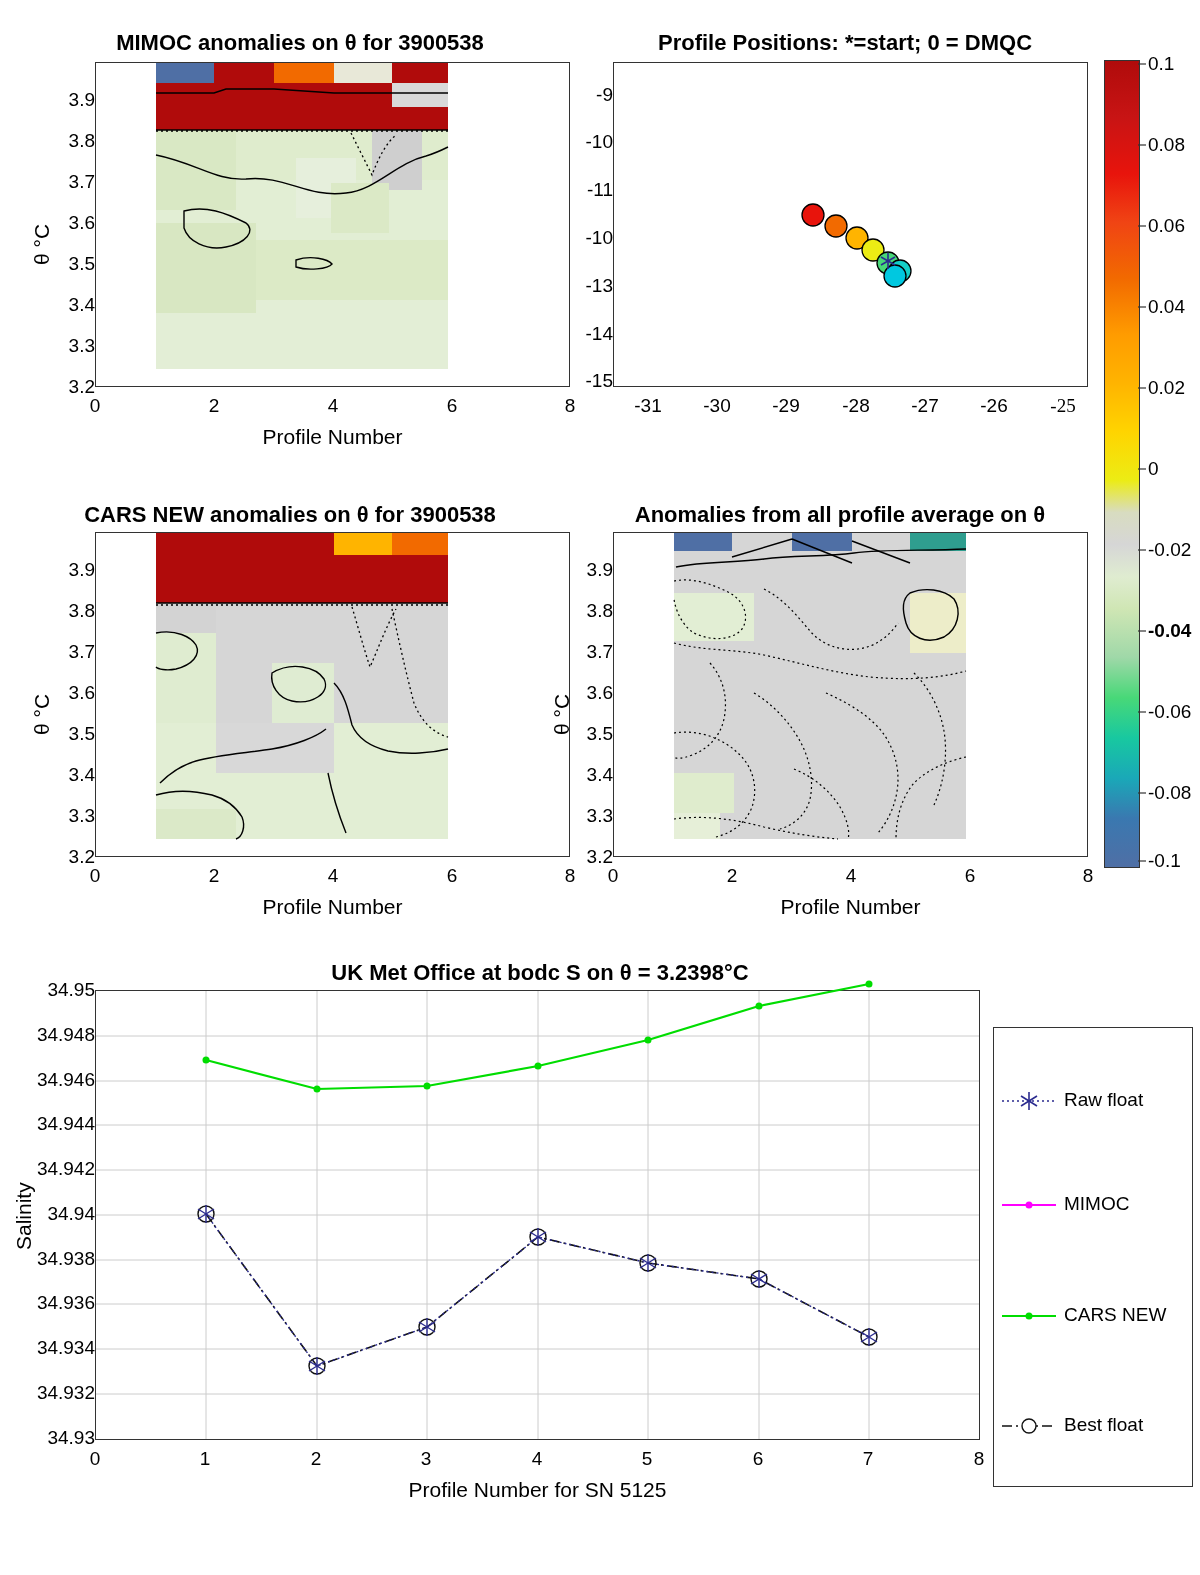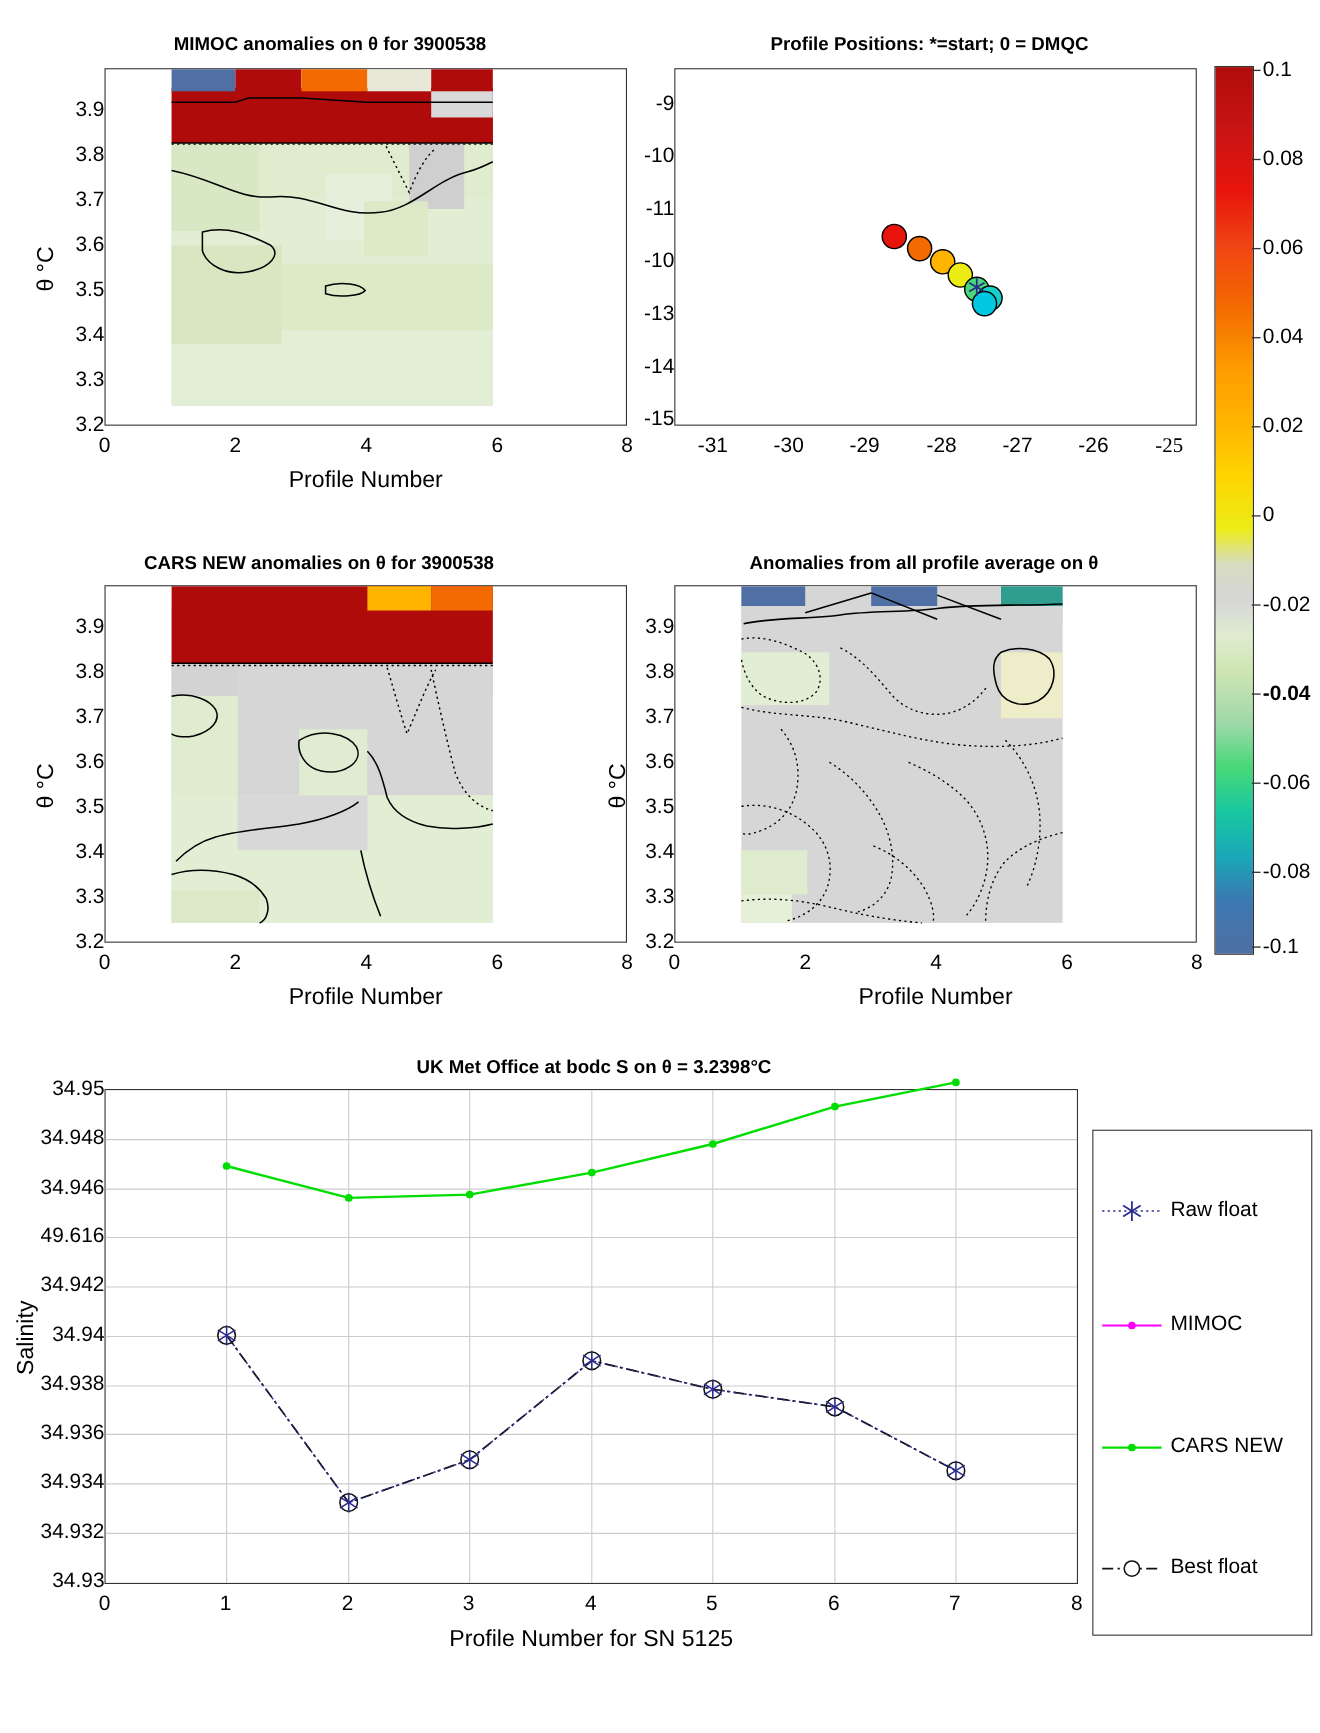--- a/index.html
+++ b/index.html
@@ -1,18 +1,18 @@
 <!DOCTYPE html>
 <html><head>
 <meta charset="utf-8">
 <style>
   html,body{margin:0;padding:0;}
   body{width:1200px;height:1575px;background:#ffffff;font-family:"Liberation Sans",sans-serif;color:#000;position:relative;overflow:hidden;}
   .panel{position:absolute;}
-  .axis-title{font-weight:bold;font-size:17px;text-align:center;}
+  .axis-title{font-weight:bold;font-size:22px;text-align:center;}
   .axis-label{font-size:19px;}
   .tick{font-size:19px;}
   .plotbox{position:absolute;border:1px solid #333;background:#fff;box-sizing:border-box;}
   .ytick{position:absolute;right:0;transform:translate(0,-50%);text-align:right;padding-right:7px;white-space:nowrap;}
   .xtick{position:absolute;top:0;transform:translate(-50%,0);text-align:center;padding-top:5px;white-space:nowrap;}
   .rotlabel{position:absolute;transform-origin:0 0;font-size:21px;}
   svg{display:block;overflow:visible;}
   .footer{position:absolute;font-size:15px;}
   .legendbox{position:absolute;border:1px solid #333;background:#fff;box-sizing:border-box;}
   .legend-item{position:absolute;font-size:19px;}
@@ -358,21 +358,21 @@
             <line x1="765" y1="351" x2="781" y2="341"></line>
         </g>
       </g>
     </svg>
   </div>
 
   <div>
     <div class="tick ytick" style="left:0;top:50px;width:95px;">34.95</div>
     <div class="tick ytick" style="left:0;top:95px;width:95px;">34.948</div>
     <div class="tick ytick" style="left:0;top:140px;width:95px;">34.946</div>
-    <div class="tick ytick" style="left:0;top:184px;width:95px;">49.616</div>
+    <div class="tick ytick" style="left:0;top:184px;width:95px;">34.944</div>
     <div class="tick ytick" style="left:0;top:229px;width:95px;">34.942</div>
     <div class="tick ytick" style="left:0;top:274px;width:95px;">34.94</div>
     <div class="tick ytick" style="left:0;top:319px;width:95px;">34.938</div>
     <div class="tick ytick" style="left:0;top:363px;width:95px;">34.936</div>
     <div class="tick ytick" style="left:0;top:408px;width:95px;">34.934</div>
     <div class="tick ytick" style="left:0;top:453px;width:95px;">34.932</div>
     <div class="tick ytick" style="left:0;top:498px;width:95px;">34.93</div>
   </div>
 
   <div>

